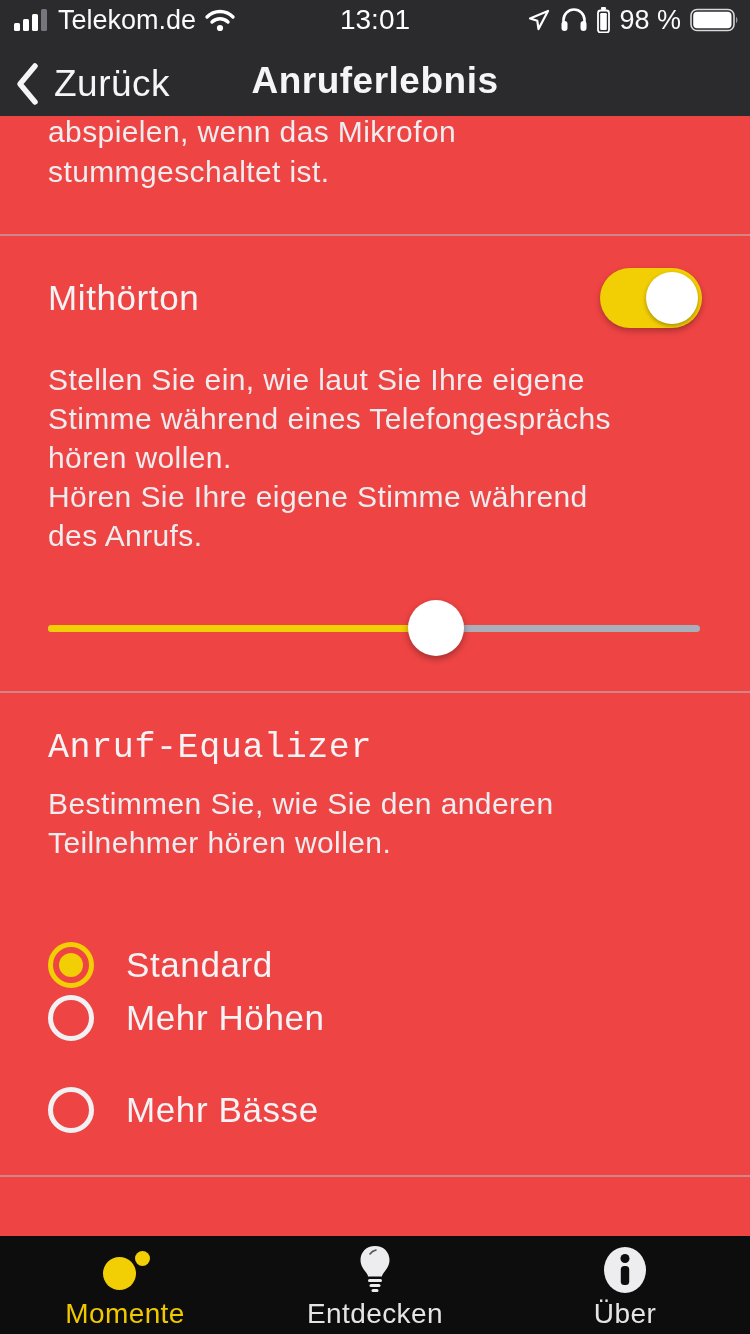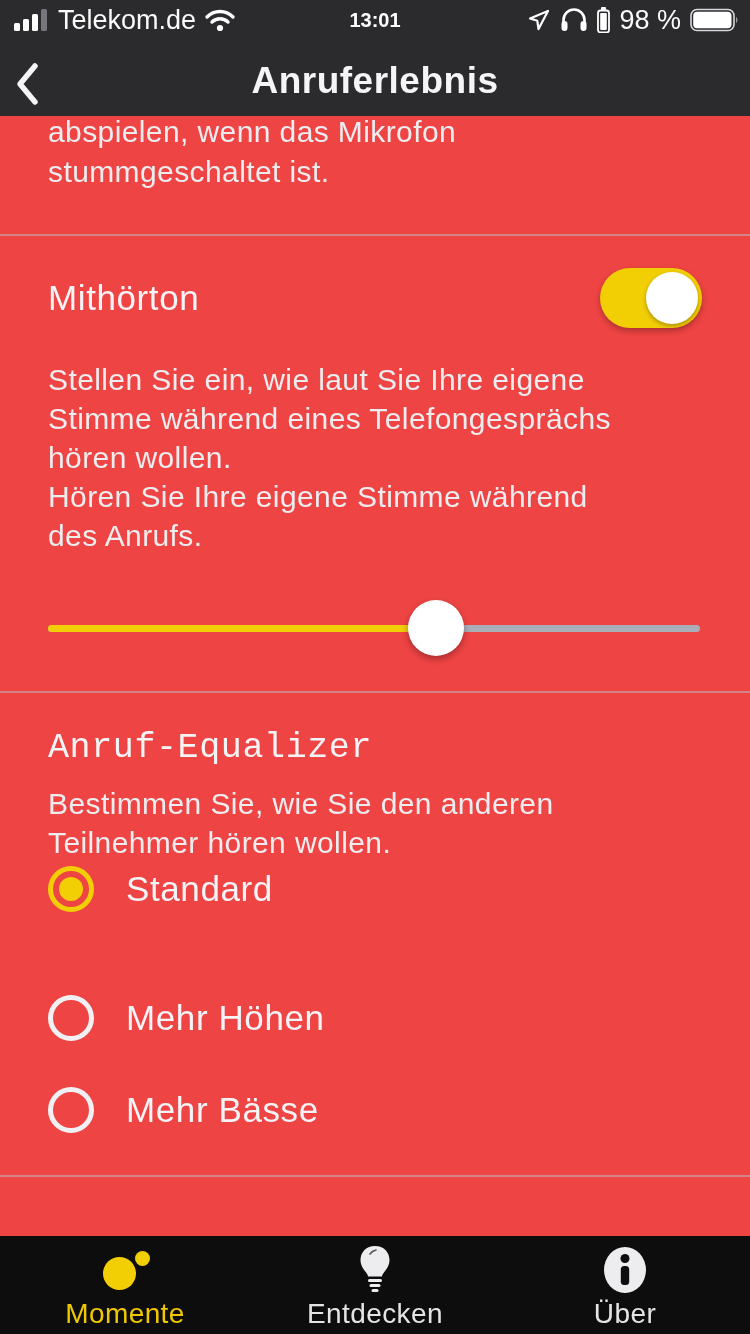--- a/index.html
+++ b/index.html
@@ -8,21 +8,21 @@
     background:#ef4444;overflow:hidden;
     font-family:"Liberation Sans","DejaVu Sans",sans-serif;
     color:#F2F2F4;-webkit-font-smoothing:antialiased;
   }
   
   .header{position:absolute;top:0;left:0;right:0;height:116px;background:#2B2B2E;z-index:10;}
   .status-bar{position:absolute;top:0;left:0;right:0;height:40px;}
   .sb-left{position:absolute;left:14px;top:0;height:40px;display:flex;align-items:center;gap:8px;}
   .sb-carrier{font-size:27px;color:#FAFAFA;}
   .sb-time{position:absolute;left:0;right:0;top:0;height:40px;display:flex;align-items:center;justify-content:center;
-    font-size:20px;font-weight:700;color:#FFFFFF;}
+    font-size:28px;font-weight:400;color:#FFFFFF;}
   .sb-right{position:absolute;right:10px;top:0;height:40px;display:flex;align-items:center;gap:9px;}
   .sb-pct{font-size:27px;color:#FAFAFA;}
   .nav-bar{position:absolute;top:40px;left:0;right:0;height:76px;}
   .nav-back{position:absolute;left:14px;top:0;height:76px;display:flex;align-items:center;gap:14px;cursor:pointer;padding-top:6px;}
   .nav-back-label{font-size:37px;font-weight:300;letter-spacing:.5px;color:#F5F5F7;}
   .nav-title{position:absolute;left:0;right:0;top:0;height:76px;display:flex;align-items:center;justify-content:center;
     font-size:37px;font-weight:700;letter-spacing:.5px;color:#F5F5F7;padding-top:6px;box-sizing:border-box;}
   
   .scrolled-text{position:absolute;left:48px;top:112px;width:590px;font-size:30px;font-weight:300;
     line-height:40px;letter-spacing:.4px;color:#EDEDEF;}
@@ -46,21 +46,21 @@
   
   .slider{position:absolute;left:48px;top:600px;width:652px;height:56px;cursor:pointer;}
   .slider-track{position:absolute;left:0;right:0;top:25px;height:7px;border-radius:4px;background:#A9AEB9;}
   .slider-fill{position:absolute;left:0;top:0;height:7px;border-radius:4px;background:#F2CE05;width:50%;}
   .slider-thumb{position:absolute;top:28px;left:50%;width:56px;height:56px;border-radius:50%;background:#FFFFFF;
     transform:translate(-50%,-50%);box-shadow:0 3px 7px rgba(0,0,0,.32);}
   .eq-title{top:728px;font-family:Liberation Mono, monospace;}
   .eq-desc{top:784px;width:560px;}
   
   .radio-row{position:absolute;left:48px;display:flex;align-items:center;gap:32px;cursor:pointer;}
-  .radio-row-1{top:866px;}
+  .radio-row-1{top:942px;}
   .radio-row-2{top:995px;}
   .radio-row-3{top:1087px;}
   .radio-circle{position:relative;width:36px;height:36px;border:5px solid #F1F1F3;border-radius:50%;flex:none;}
   .radio-row.selected .radio-circle{border-color:#F2CE05;}
   .radio-row.selected .radio-circle::after{content:"";position:absolute;left:50%;top:50%;width:24px;height:24px;
     border-radius:50%;background:#F2CE05;transform:translate(-50%,-50%);}
   .radio-label{font-size:35px;font-weight:300;letter-spacing:.6px;color:#F4F4F6;}
   
   .tab-bar{position:absolute;left:0;right:0;bottom:0;height:98px;background:#0D0D0D;display:flex;z-index:10;}
   .tab{flex:1;display:flex;flex-direction:column;align-items:center;justify-content:flex-start;padding-top:8px;cursor:pointer;}
@@ -129,20 +129,21 @@
         </span>
       </div>
     </div>
     <div class="nav-bar">
       <div class="nav-back">
         <span>
           <svg width="26" height="44" viewBox="0 0 26 44">
             <polyline points="21,4 6,22 21,40" fill="none" stroke="#F5F5F7" stroke-width="5.5" stroke-linecap="round" stroke-linejoin="round"></polyline>
           </svg>
         </span>
+        <span class="nav-back-label">Zurück</span>
       </div>
       <div class="nav-title">Anruferlebnis</div>
     </div>
   </div>
 
   <div class="scrolled-text">abspielen, wenn das Mikrofon stummgeschaltet ist.</div>
 
   <div class="divider divider-1"></div>
 
   <div class="row-label mithoerton-label">Mithörton</div>

